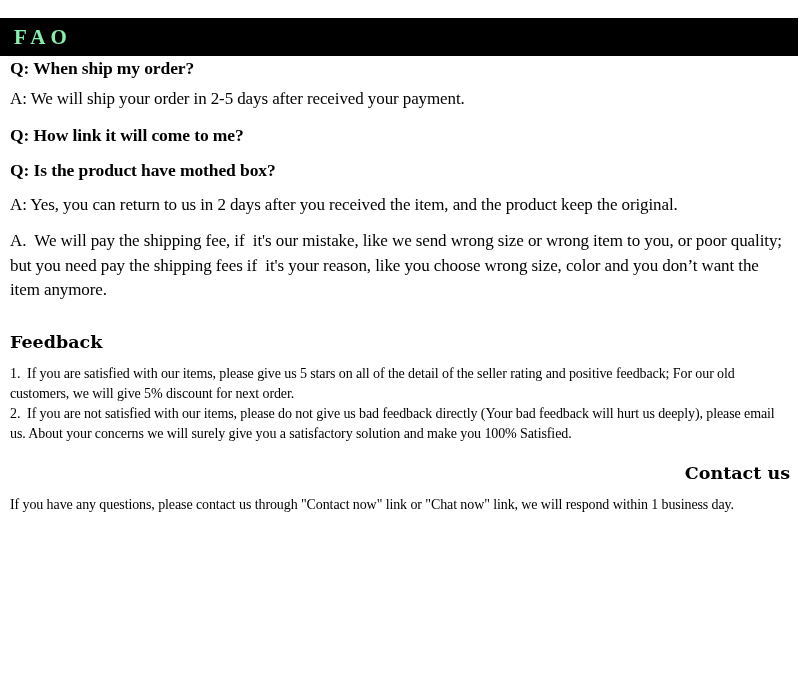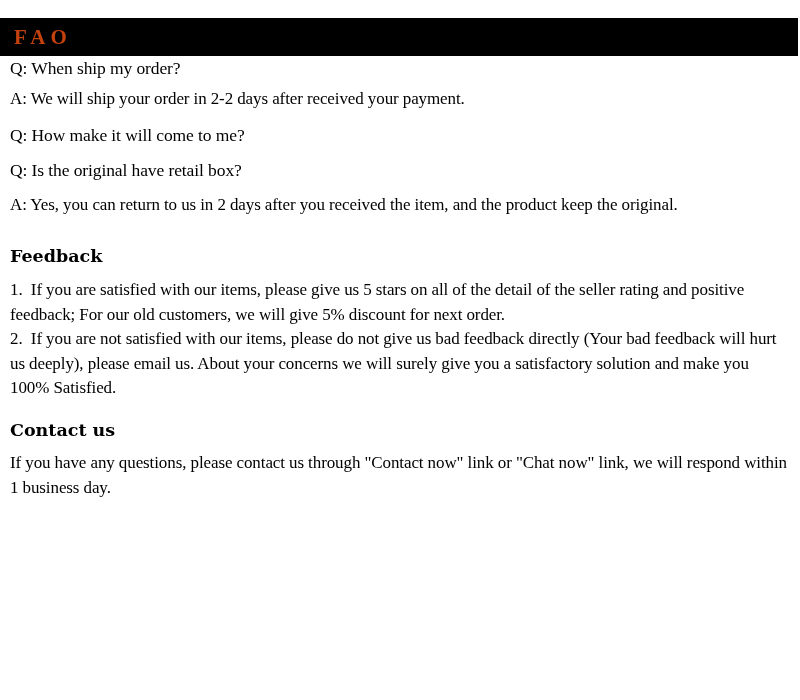--- a/index.html
+++ b/index.html
@@ -51,21 +51,21 @@
     top: 56px;
     width: 800px;
     padding: 0 10px 0 10px;
     box-sizing: border-box;
   }
 
   .qa-block {
     margin: 0 0 10px 0;
   }
   .q-line {
-    font-weight: normal;
+    font-weight: bold;
     font-size: 17.5px;
     line-height: 1.42;
     margin: 0 0 6px 0;
     letter-spacing: -0.1px;
   }
   .a-line {
     font-weight: normal;
     font-size: 17px;
     line-height: 1.44;
     margin: 0 0 12px 0;
@@ -78,61 +78,62 @@
   }
   .section-heading {
     font-family: "DejaVu Serif", "Liberation Serif", serif;
     font-weight: bold;
     font-size: 17.5px;
     line-height: 1.3;
     margin: 0 0 10px 0;
     letter-spacing: 0px;
   }
   .section-para {
-    font-size: 17px;
+    font-size: 14px;
     line-height: 1.44;
     margin: 0;
     letter-spacing: -0.1px;
     white-space: pre-wrap;
   }
 
   #feedback-section { margin-top: 28px; }
   #feedback-section .section-heading { }
   #contact-section { margin-top: 18px; }
-  #contact-section .section-heading { margin-bottom: 10px; }
+  #contact-section .section-heading { margin-bottom: 10px; text-align: right; }
 </style>
 </head>
 <body>
 
 <div class="page">
 
   <div class="title-bar" style="background: rgb(0, 0, 0);">
-    <span class="title-bar-text" style="color: #c2410c;">FAO</span>
+    <span class="title-bar-text" style="color: #86efac;">FAO</span>
   </div>
 
   <div class="content">
 
     <div class="qa-block">
       <p class="q-line">Q: When ship my order?</p>
-      <p class="a-line">A: We will ship your order in 2-2 days after received your payment.</p>
+      <p class="a-line">A: We will ship your order in 2-5 days after received your payment.</p>
     </div>
 
     <div class="qa-block">
-      <p class="q-line">Q: How make it will come to me?</p>
+      <p class="q-line">Q: How link it will come to me?</p>
     </div>
 
     <div class="qa-block">
-      <p class="q-line">Q: Is the original have retail box?</p>
+      <p class="q-line">Q: Is the product have mothed box?</p>
     </div>
 
     <div class="qa-block">
       <p class="a-line">A: Yes, you can return to us in 2 days after you received the item, and the product keep the original.</p>
     </div>
 
     <div class="qa-block">
+      <p class="a-line">A.  We will pay the shipping fee, if  it's our mistake, like we send wrong size or wrong item to you, or poor quality; but you need pay the shipping fees if  it's your reason, like you choose wrong size, color and you don’t want the item anymore.</p>
     </div>
 
     <div class="section" id="feedback-section">
       <h2 class="section-heading">Feedback</h2>
       <p class="section-para">1.  If you are satisfied with our items, please give us 5 stars on all of the detail of the seller rating and positive feedback; For our old customers, we will give 5% discount for next order.</p>
       <p class="section-para">2.  If you are not satisfied with our items, please do not give us bad feedback directly (Your bad feedback will hurt us deeply), please email us. About your concerns we will surely give you a satisfactory solution and make you 100% Satisfied.</p>
     </div>
 
     <div class="section" id="contact-section">
       <h2 class="section-heading">Contact us</h2>

